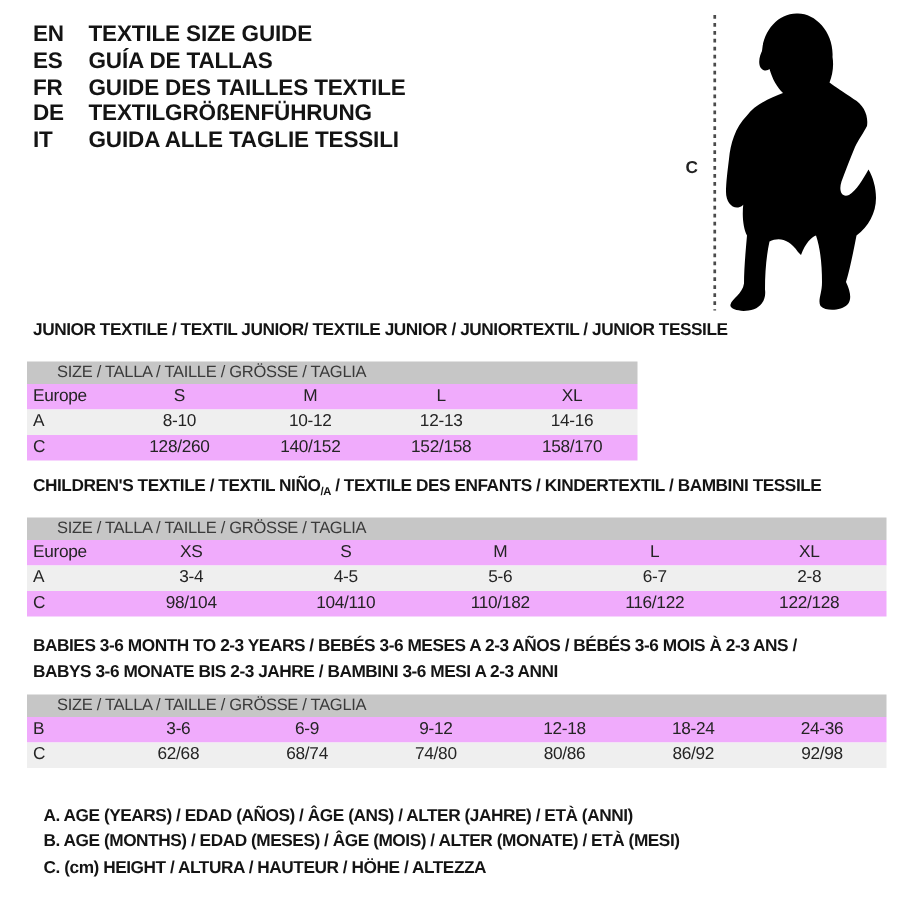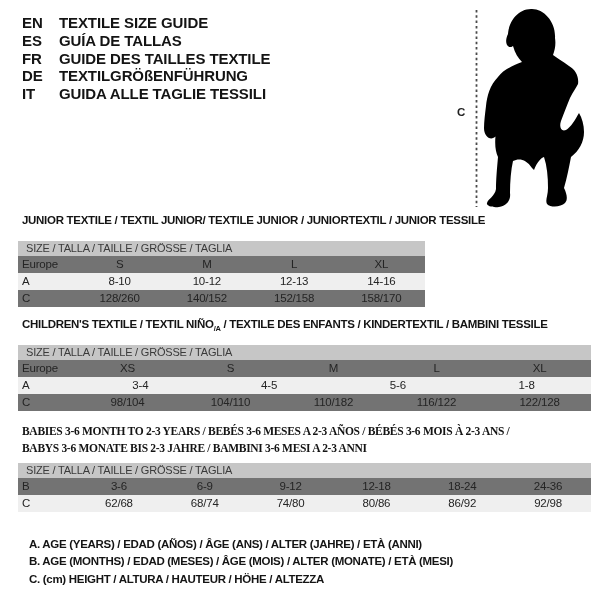--- a/index.html
+++ b/index.html
@@ -19,30 +19,30 @@
 
   
   .figure-svg{left:440px;top:0px;}
   .height-marker{left:457px;top:106px;font-weight:bold;font-size:11.5px;color:#222;}
 
   
   .sec-title{font-weight:bold;font-size:11.5px;letter-spacing:-0.3px;color:#141414;white-space:nowrap;}
   .sec-title sub{font-size:7.5px;}
   .title-1{left:22px;top:214px;}
   .title-2{left:22px;top:318px;}
-  .title-3{left:22px;top:423px;line-height:16.5px;font-family:Liberation Serif, serif;}
+  .title-3{left:22px;top:423px;line-height:16.5px;}
 
   
   .stable{position:absolute;font-size:11.5px;letter-spacing:-0.2px;color:#242424;}
   .t1{left:18px;top:241px;width:407px;}
   .t2{left:18px;top:345px;width:573px;}
   .t3{left:18px;top:463px;width:573px;}
   .thead{height:15px;line-height:15px;background:#c6c6c6;color:#3a3a3a;
-    font-size:11px;padding-left:8px;letter-spacing:-0.2px;white-space:nowrap;}
-  .trow{display:flex;height:17px;line-height:17px;background:#737373;}
+    font-size:11px;padding-left:20px;letter-spacing:-0.2px;white-space:nowrap;}
+  .trow{display:flex;height:17px;line-height:17px;background:#f0abfc;}
   .trow.shaded{background:#efefef;}
   .tlabel{width:54px;flex:none;padding-left:4px;text-align:left;}
   .tcell{flex:1;text-align:center;}
 
   
   .footnotes{left:29px;top:536px;}
   .foot-line{font-weight:bold;font-size:11.5px;line-height:17.3px;
     letter-spacing:-0.3px;color:#141414;white-space:nowrap;}
 </style>
 </head>
@@ -153,21 +153,22 @@
     <span class="tcell">S</span>
     <span class="tcell">M</span>
     <span class="tcell">L</span>
     <span class="tcell">XL</span>
   </div>
   <div class="trow shaded">
     <span class="tlabel">A</span>
     <span class="tcell">3-4</span>
     <span class="tcell">4-5</span>
     <span class="tcell">5-6</span>
-    <span class="tcell">1-8</span>
+    <span class="tcell">6-7</span>
+    <span class="tcell">2-8</span>
   </div>
   <div class="trow">
     <span class="tlabel">C</span>
     <span class="tcell">98/104</span>
     <span class="tcell">104/110</span>
     <span class="tcell">110/182</span>
     <span class="tcell">116/122</span>
     <span class="tcell">122/128</span>
   </div>
 </div>

